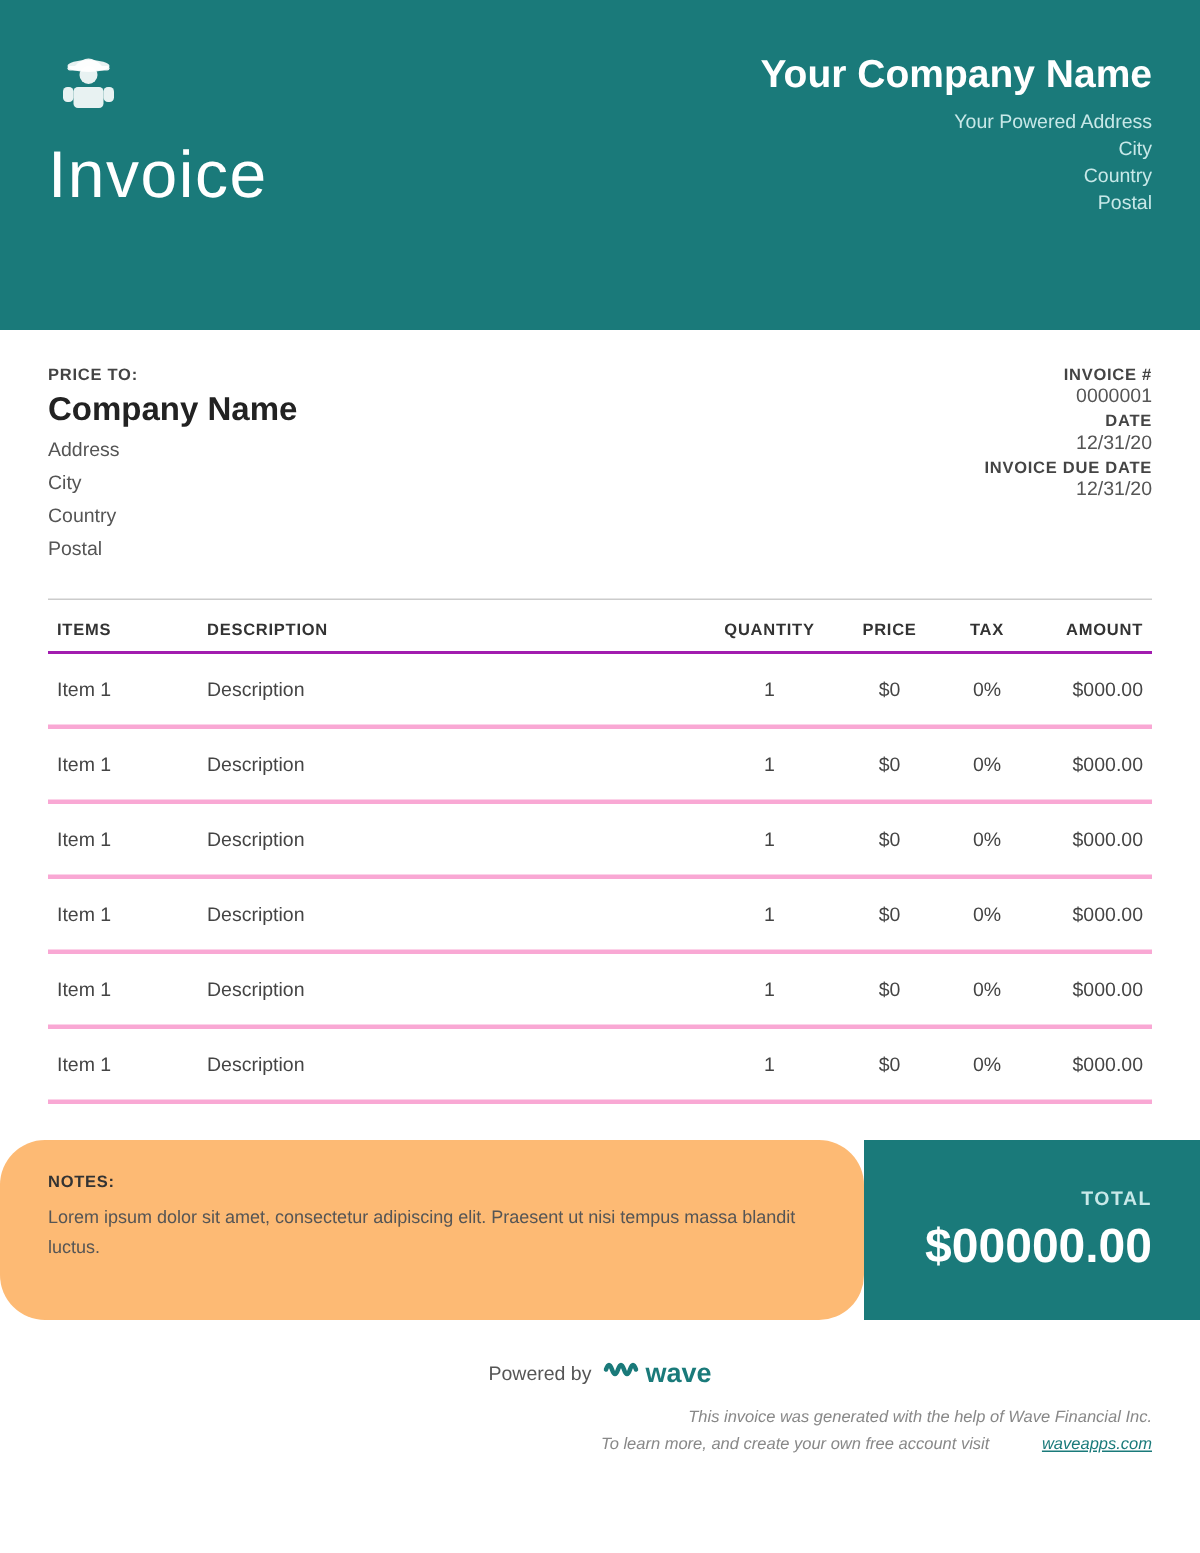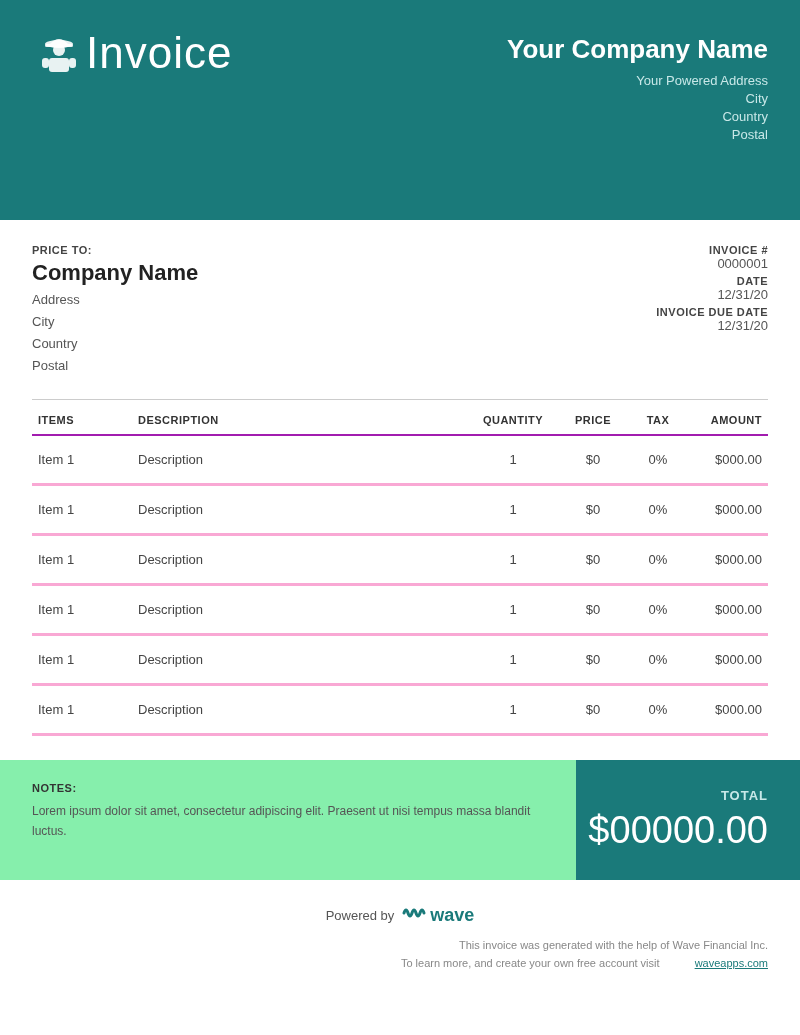--- a/index.html
+++ b/index.html
@@ -20,21 +20,21 @@
     .invoice-header {
       background: #1a7a7a;
       padding: 28px 32px 28px 32px;
       display: flex;
       justify-content: space-between;
       align-items: flex-start;
       min-height: 220px;
     }
     .header-left {
       display: flex;
-      flex-direction: row;
+      flex-direction: column;
       align-items: flex-start;
     }
     .header-icon {
       width: 54px;
       height: 54px;
       margin-bottom: 10px;
     }
     .invoice-title {
       color: #fff;
       font-size: 44px;
@@ -135,24 +135,25 @@
     .items-table td.right { text-align: right; }
     .items-table td.center { text-align: center; }
     .item-name { font-weight: 500; color: #333; }
     .item-desc { color: #777; }
     
     .footer-section {
       display: flex;
       margin: 24px 0 0 0;
     }
     .notes-block {
-      background: #86efac;
+      background: #fdba74;
       flex: 1;
       padding: 22px 24px 22px 32px;
       min-height: 120px;
+      border-radius: 30px;
     }
     .notes-label {
       font-size: 11px;
       font-weight: bold;
       color: #333;
       text-transform: uppercase;
       letter-spacing: 0.5px;
       margin-bottom: 8px;
     }
     .notes-text {
@@ -171,22 +172,22 @@
     }
     .total-label {
       font-size: 13px;
       font-weight: bold;
       color: #c8e8e8;
       text-transform: uppercase;
       letter-spacing: 1px;
       margin-bottom: 6px;
     }
     .total-amount {
-      font-size: 38px;
-      font-weight: normal;
+      font-size: 32px;
+      font-weight: bold;
       color: #fff;
     }
     
     .powered-by-section {
       text-align: right;
       padding: 24px 32px 12px 32px;
     }
     .powered-by-row {
       display: flex;
       align-items: center;
@@ -205,20 +206,21 @@
       color: #1a7a7a;
     }
     .wave-wave-icon {
       color: #1a7a7a;
       font-size: 18px;
     }
     .powered-disclaimer {
       font-size: 11px;
       color: #888;
       line-height: 1.6;
+      font-style: italic;
     }
     .powered-link {
       color: #1a7a7a;
       text-decoration: underline;
       margin-left: 32px;
     }
   </style>
 </head>
 <body>
 

